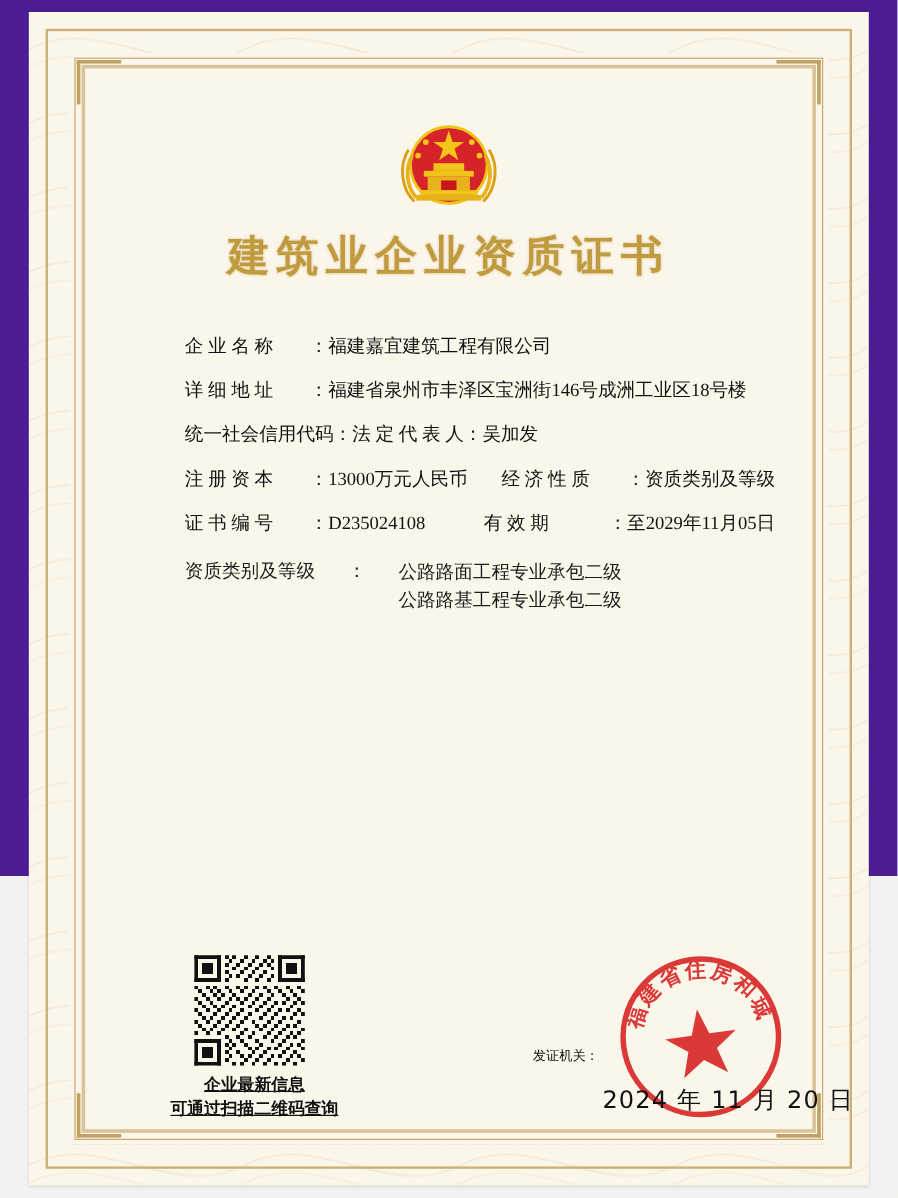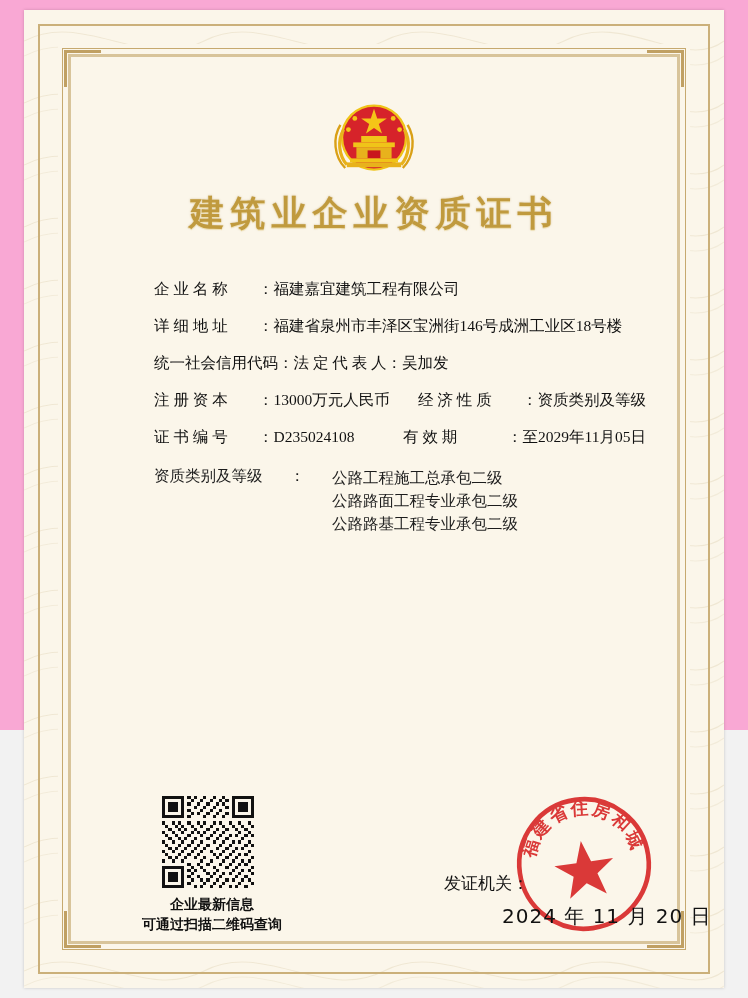--- a/index.html
+++ b/index.html
@@ -11,21 +11,21 @@
     width: 748px;
     height: 998px;
     overflow: hidden;
     font-family: "Liberation Sans", sans-serif;
   }
 
   .page {
     position: relative;
     width: 748px;
     height: 730px;
-    background: #f9a8d4;
+    background: #4c1d95;
   }
 
   
   .certificate {
     position: absolute;
     left: 24px;
     top: 10px;
     width: 700px;
     height: 978px;
     background: #fbf6ea;
@@ -177,29 +177,30 @@
     position: absolute;
     left: 106px;
     top: 884px;
     width: 164px;
     text-align: center;
     font-family: "DejaVu Sans", sans-serif;
     font-size: 14px;
     font-weight: bold;
     color: #111;
     line-height: 20px;
+    text-decoration: underline;
   }
 
   
   .issuer {
     position: absolute;
     left: 420px;
     top: 862px;
     font-family: "DejaVu Sans", sans-serif;
-    font-size: 17px;
+    font-size: 11px;
     color: #111;
     white-space: nowrap;
   }
   .issue-date {
     position: absolute;
     left: 478px;
     top: 893px;
     font-family: "DejaVu Sans", sans-serif;
     font-size: 20px;
     color: #111;
@@ -303,21 +304,20 @@
         <span class="val val-flex">D235024108</span>
         <span class="lbl lbl-spread">有 效 期</span>
         <span class="colon">：</span>
         <span class="val">至2029年11月05日</span>
       </div>
 
       <div class="qual-row">
         <span class="qual-label">资质类别及等级</span>
         <span class="colon">：</span>
         <span class="qual-list">
-          <div>公路工程施工总承包二级</div>
           <div>公路路面工程专业承包二级</div>
           <div>公路路基工程专业承包二级</div>
         </span>
       </div>
     </div>
 
     <svg class="qr" viewBox="0 0 29 29" shape-rendering="crispEdges">
       <rect width="29" height="29" fill="#fbf6ea"></rect>
       <g fill="#111">
         <rect x="0" y="0" width="7" height="1"></rect>

